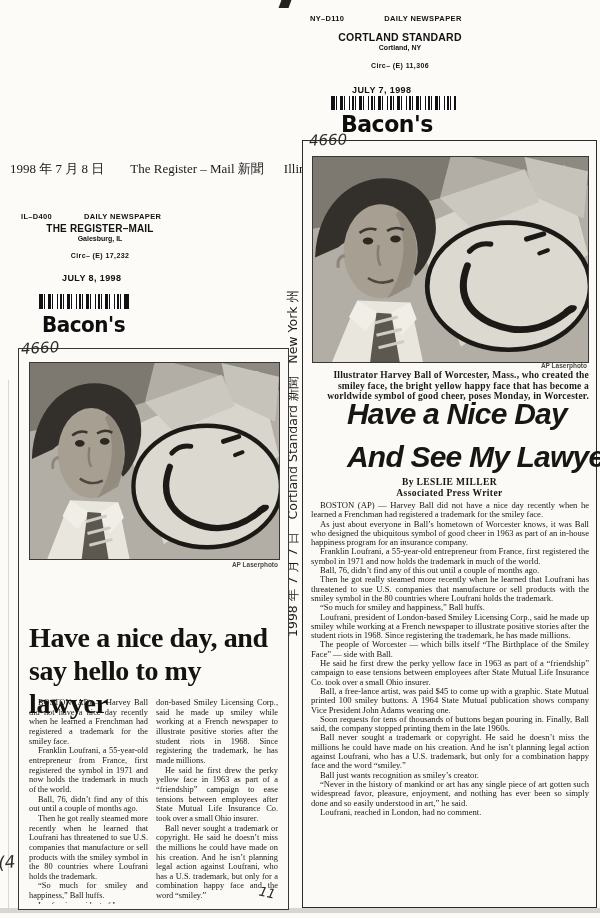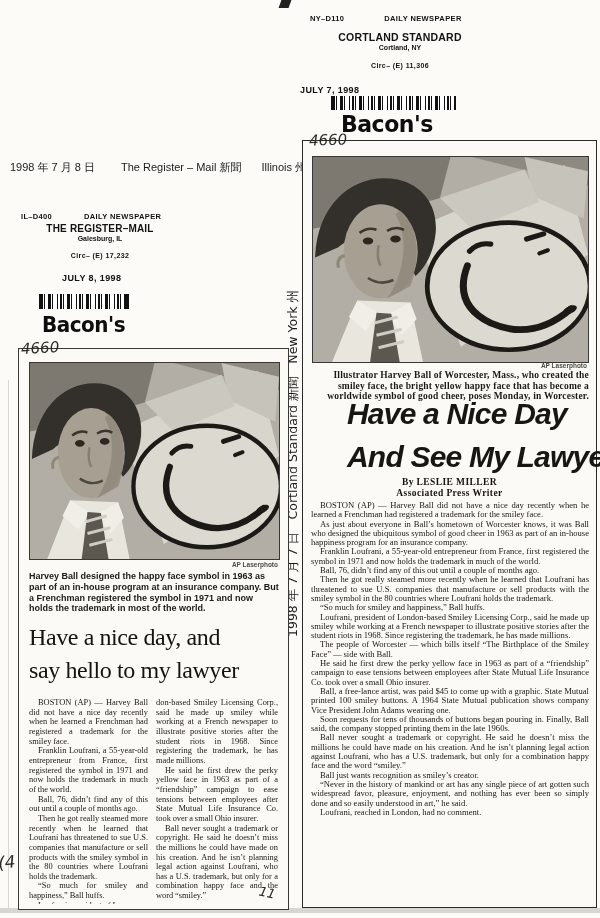--- a/index.html
+++ b/index.html
@@ -22,39 +22,39 @@
       #111 0 2px,#fff 2px 3px,#111 3px 4px,#fff 4px 7px,
       #111 7px 10px,#fff 10px 11px,#111 11px 12px,#fff 12px 16px,
       #111 16px 17px,#fff 17px 19px);
     border-left:2px solid #111;border-right:2px solid #111;
   }
   .bacons{
     font-family:"DejaVu Sans", sans-serif;font-weight:900;color:#0d0d0d;
     letter-spacing:-.5px;transform:scaleY(1.08);transform-origin:left top;
   }
   
-  .jp-line{font-family:Liberation Sans, sans-serif;font-size:11px;color:#1b1b1b;
+  .jp-line{font-family:Liberation Serif, serif;font-size:13px;color:#1b1b1b;
     display:flex;white-space:nowrap;}
   .jp-vert{
     font-family:"DejaVu Sans", sans-serif;font-size:12.5px;color:#1b1b1b;
     white-space:nowrap;transform:rotate(-90deg);transform-origin:center center;
     text-align:center;
   }
   
   .clip{background:#fbfaf6;}
   .clip-border{border:1.5px solid #2c2a27;}
   .photo-frame{border:1px solid #3a3835;background:#b7b3aa;overflow:hidden;}
   .photo-credit{font-family:"Liberation Sans", sans-serif;font-size:6.5px;
     font-weight:bold;color:#4c4a45;text-align:right;}
   .caption-sans{font-family:"Liberation Sans", sans-serif;font-weight:bold;
     font-size:9px;line-height:10.8px;color:#1c1a16;}
   .caption-serif{font-family:"Liberation Serif", serif;font-weight:bold;
     font-size:9.5px;line-height:10.6px;color:#1c1a16;letter-spacing:.2px;text-align:right;}
-  .headline-serif{font-family:"Liberation Serif", serif;font-weight:normal;
-    font-size:24px;line-height:33px;letter-spacing:-.4px;color:#151310;}
+  .headline-serif{font-family:"Liberation Serif", serif;font-weight:bold;
+    font-size:28px;line-height:33px;letter-spacing:-.4px;color:#151310;}
   .headline-italic{font-family:"Liberation Sans", sans-serif;font-weight:bold;
     font-style:italic;font-size:30px;line-height:34px;letter-spacing:-.8px;color:#181613;}
   .byline{font-family:"Liberation Serif", serif;font-weight:bold;font-size:9.5px;
     line-height:11px;text-align:center;letter-spacing:.4px;}
   .article{color:#1b1813;}
   .article p{margin:0;text-indent:9px;text-align:justify;}
   .article.cont p:first-child{text-indent:0;}
   .body-left{font-size:8.4px;line-height:9.65px;word-spacing:-.3px;}
   .body-right{font-size:8.6px;line-height:9.3px;word-spacing:-.2px;}
   
@@ -71,21 +71,21 @@
 <div class="abs" style="left:280px;top:0;width:10px;height:8px;background:#222;transform:skewX(-20deg);"></div>
 
 <div class="abs stamp" style="left:300px;top:14px;width:200px;">
   <div style="display:flex;align-items:center;">
     <span class="stamp-code" style="margin-left:10px;">NY–D110</span>
     <span class="stamp-type" style="margin-left:40px;">DAILY NEWSPAPER</span>
   </div>
   <div class="stamp-paper" style="text-align:center;font-size:10.5px;margin-top:8px;">CORTLAND STANDARD</div>
   <div class="stamp-city" style="text-align:center;margin-top:1px;">Cortland, NY</div>
   <div class="stamp-circ" style="text-align:center;margin-top:11px;">Circ– (E)   11,306</div>
-  <div class="stamp-date" style="margin-top:16px;">JULY 7, 1998</div>
+  <div class="stamp-date" style="margin-left:52px;margin-top:16px;">JULY 7, 1998</div>
   <div class="barcode abs" style="left:31px;top:82px;width:121px;height:14px;"></div>
   <div class="bacons abs" style="left:41px;top:96px;font-size:22px;">Bacon's</div>
 </div>
 
 <div class="abs jp-line" style="left:10px;top:160px;">
   <span>1998 年 7 月 8 日</span>
   <span style="margin-left:26px;">The Register – Mail 新聞</span>
   <span style="margin-left:20px;">Illinois 州</span>
 </div>
 
@@ -138,21 +138,20 @@
       <ellipse cx="185" cy="126" rx="77" ry="62" fill="#dcd9d0" stroke="#1c1a17" stroke-width="4.5"></ellipse>
       <path d="M148,92 q8,-9 20,-7" stroke="#1c1a17" stroke-width="5" fill="none" stroke-linecap="round"></path>
       <path d="M202,80 l16,-5" stroke="#1c1a17" stroke-width="5" fill="none" stroke-linecap="round"></path>
       <path d="M214,94 l8,-3" stroke="#1c1a17" stroke-width="4" fill="none" stroke-linecap="round"></path>
       <path d="M146,106 q-14,38 22,56 q40,18 76,-14" stroke="#1c1a17" stroke-width="6.5" fill="none" stroke-linecap="round"></path>
       <ellipse cx="243" cy="149" rx="7" ry="3.5" fill="#1c1a17" transform="rotate(-25 243 149)"></ellipse>
     </svg>
   </div>
   <div class="photo-credit abs" style="left:10px;top:212px;width:249px;">AP Laserphoto</div>
 
-  <div class="caption-sans abs" style="left:10px;top:222px;width:250px;">Harvey Ball designed the happy face symbol in 1963 as part of an in-house program at an insurance company. But a Frenchman registered the symbol in 1971 and now holds the trademark in most of the world.</div>
 
   <div class="headline-serif abs" style="left:10px;top:272px;width:256px;">
     <div>Have a nice day, and</div>
     <div>say hello to my lawyer</div>
   </div>
 
   <div class="article body-left abs" style="left:10px;top:349px;width:119px;height:206px;overflow:hidden;">
       <p>BOSTON (AP) — Harvey Ball did not have a nice day recently when he learned a Frenchman had registered a trademark for the smiley face.</p>
       <p>Franklin Loufrani, a 55-year-old entrepreneur from France, first registered the symbol in 1971 and now holds the trademark in much of the world.</p>
       <p>Ball, 76, didn’t find any of this out until a couple of months ago.</p>

